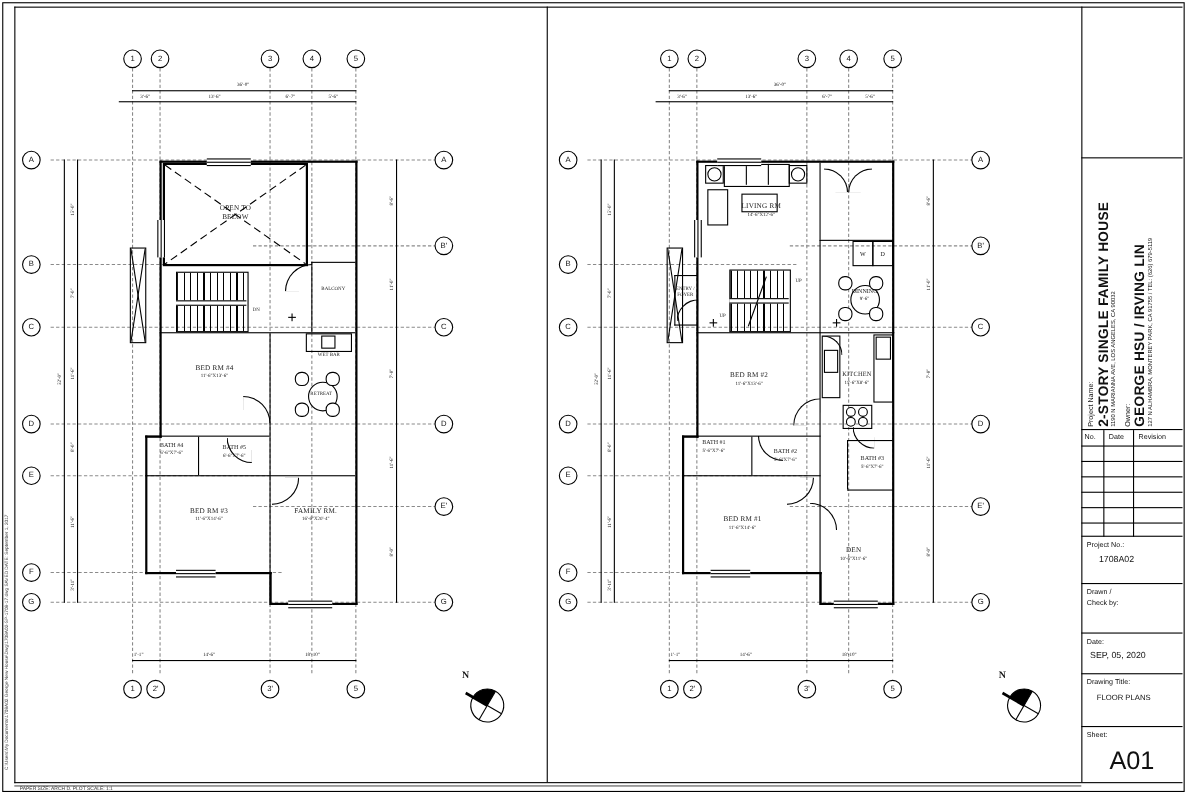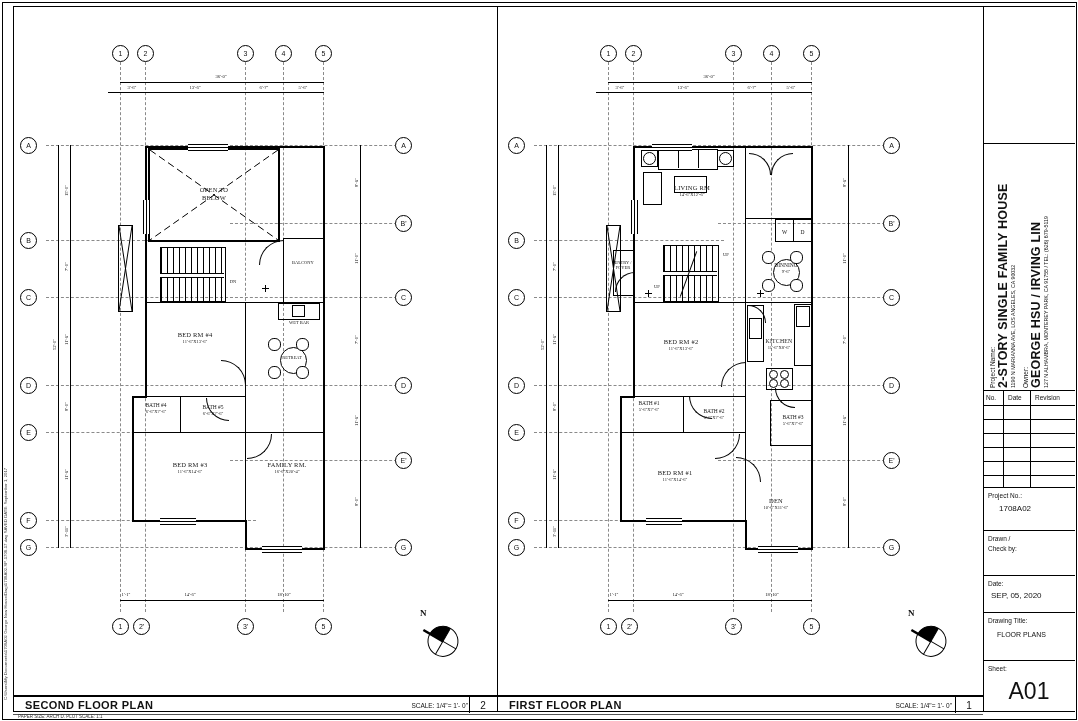--- a/index.html
+++ b/index.html
@@ -524,32 +524,20 @@
     <svg class="A" style="left:906px;top:616px;transform:rotate(-15deg)" width="44" height="44" viewBox="0 0 44 44">
       <circle cx="24" cy="26" r="15" fill="none" stroke="#000" stroke-width="1"></circle>
       <path d="M24,26 L13.4,15.4 A15,15 0 0 1 34.6,15.4 Z" fill="#000"></path>
       <line x1="13.4" y1="15.4" x2="34.6" y2="36.6" stroke="#000" stroke-width="1"></line>
       <line x1="34.6" y1="15.4" x2="13.4" y2="36.6" stroke="#000" stroke-width="1"></line>
       <line x1="24" y1="26" x2="8" y2="10" stroke="#000" stroke-width="2.5"></line>
     </svg>
     <div class="A" style="left:908px;top:608px;font-weight:bold;font-size:9px;font-family:'Liberation Serif',serif">N</div>
   </div>
 
-  <div class="A" style="left:13px;top:695px;width:484px;height:16px;border-top:2px solid #000">
-    <div class="barT" style="left:12px;top:2px">SECOND FLOOR PLAN</div>
-    <div class="barS" style="left:340px;top:5px;width:115px;text-align:right">SCALE: 1/4"= 1'- 0"</div>
-    <div class="ln" style="left:456px;top:0;width:1px;height:16px"></div>
-    <div class="barN" style="left:456px;top:3px;width:28px">2</div>
-  </div>
-  <div class="A" style="left:497px;top:695px;width:486px;height:16px;border-top:2px solid #000">
-    <div class="barT" style="left:12px;top:2px">FIRST FLOOR PLAN</div>
-    <div class="barS" style="left:340px;top:5px;width:115px;text-align:right">SCALE: 1/4"= 1'- 0"</div>
-    <div class="ln" style="left:458px;top:0;width:1px;height:16px"></div>
-    <div class="barN" style="left:458px;top:3px;width:28px">1</div>
-  </div>
   <div class="A" style="left:18px;top:714px;font-size:4.5px;color:#333">PAPER SIZE: ARCH D.  PLOT SCALE: 1:1</div>
 
   <div class="A" style="left:983px;top:6px;width:92px;height:706px">
     <div class="ln" style="left:0;top:137px;width:92px;height:1px"></div>
 
     <div class="A" style="left:6px;top:382px;width:243px;height:86px;transform:rotate(-90deg);transform-origin:0 0">
       <div class="tbl" style="position:static">Project Name:</div>
       <div style="font-size:12.5px;font-weight:bold;letter-spacing:.2px">2-STORY SINGLE FAMILY HOUSE</div>
       <div style="font-size:5.3px">1190 N MARIANNA AVE, LOS ANGELES, CA 90032</div>
       <div class="tbl" style="position:static;margin-top:6px">Owner:</div>

